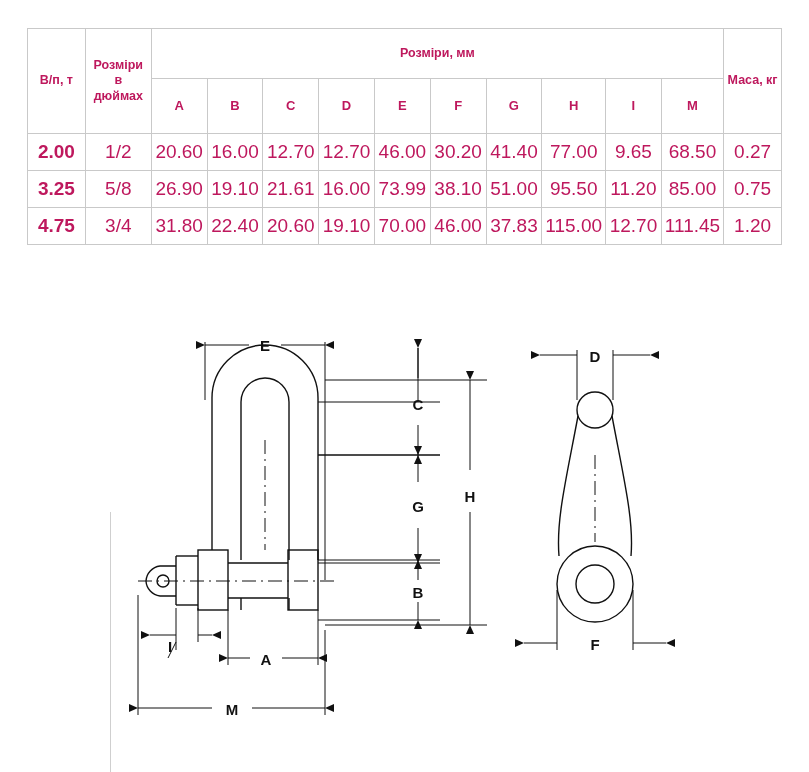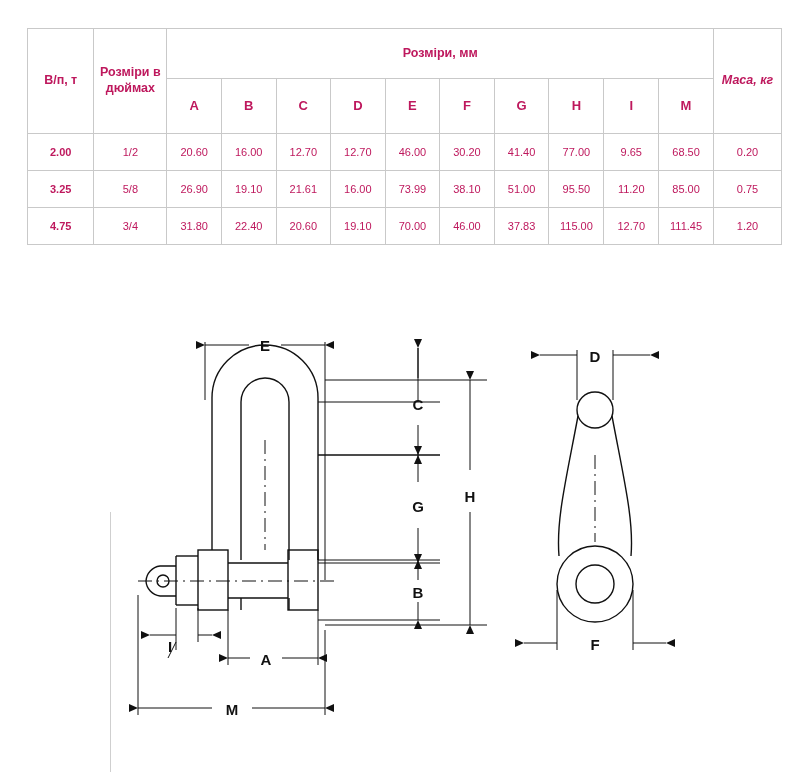--- a/index.html
+++ b/index.html
@@ -42,29 +42,29 @@
   table.spec thead th.tall {
     height: 96px;
   }
   table.spec thead tr.sub th {
     font-weight: bold;
     font-size: 13px;
     height: 46px;
   }
   table.spec tbody td {
     height: 28px;
-    font-size: 11px;
+    font-size: 19px;
   }
   table.spec tbody td.first {
     font-weight: bold;
   }
   .col-bp { width: 64px; margin-top: 37px; }
   .col-in { width: 68px; }
   .col-dim { width: 50px; }
-  .col-mass { width: 64px; font-style: italic; }
+  .col-mass { width: 64px; }
 
   
   #drawing {
     position: absolute;
     left: 0;
     top: 250px;
     width: 809px;
     height: 522px;
   }
   svg { display: block; }
@@ -116,21 +116,21 @@
         <td>20.60</td>
         <td>16.00</td>
         <td>12.70</td>
         <td>12.70</td>
         <td>46.00</td>
         <td>30.20</td>
         <td>41.40</td>
         <td>77.00</td>
         <td>9.65</td>
         <td>68.50</td>
-        <td>0.20</td>
+        <td>0.27</td>
       </tr>
       <tr>
         <td class="first">3.25</td>
         <td>5/8</td>
         <td>26.90</td>
         <td>19.10</td>
         <td>21.61</td>
         <td>16.00</td>
         <td>73.99</td>
         <td>38.10</td>

